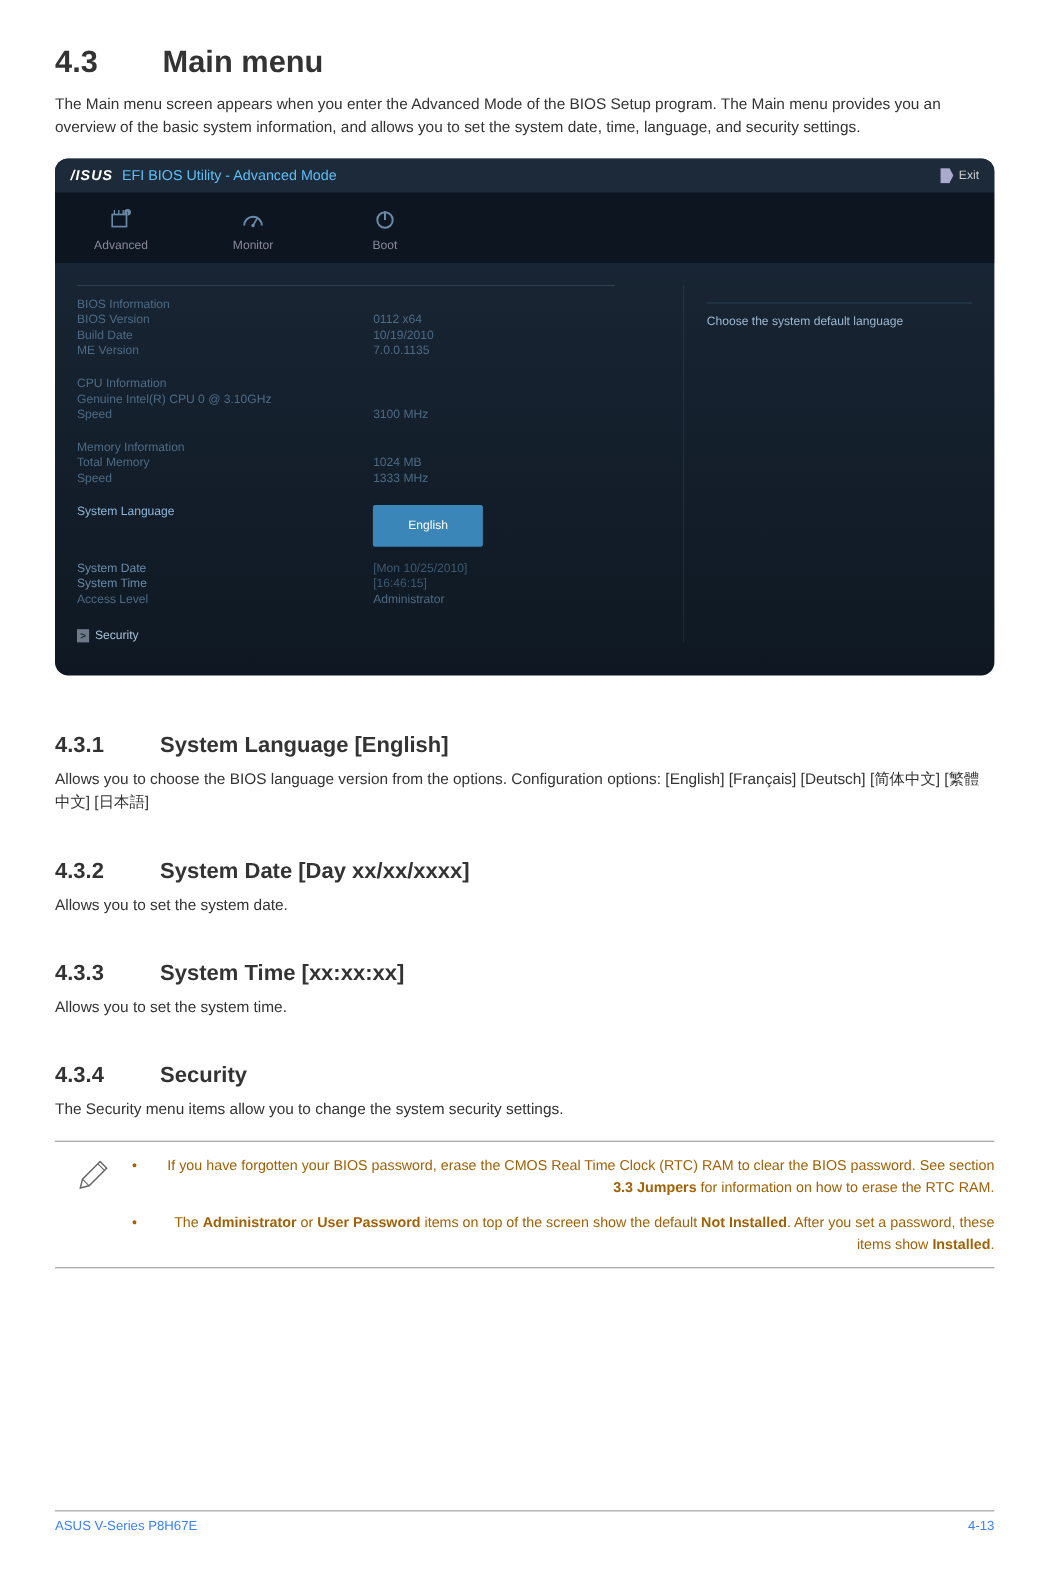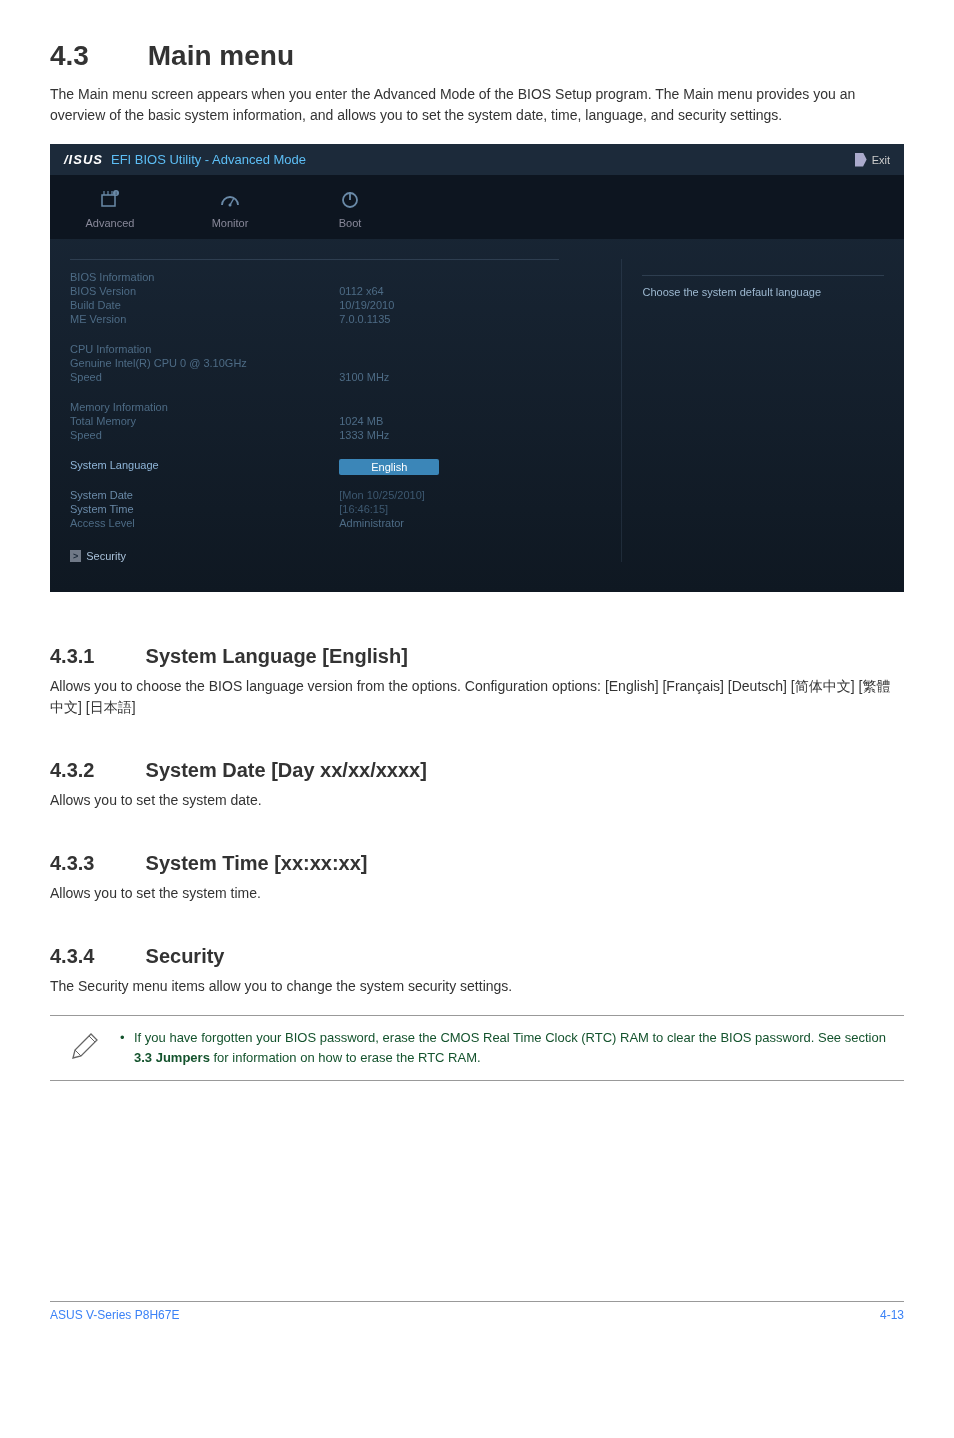--- a/index.html
+++ b/index.html
@@ -25,21 +25,21 @@
       width: 90px;
     }
     .body-text {
       font-size: 14px;
       line-height: 1.5;
       color: #333;
       margin-bottom: 18px;
     }
     .bios-container {
       background: linear-gradient(to bottom, #1a2838, #0f1822);
-      border-radius: 0;
+      border-radius: 12px;
       overflow: hidden;
       margin-bottom: 30px;
       font-size: 11px;
     }
     .bios-topbar {
       display: flex;
       align-items: center;
       justify-content: space-between;
       padding: 8px 14px;
       background: #1c2a3a;
@@ -134,21 +134,21 @@
     .info-row .value {
       flex: 0 0 45%;
       text-align: left;
     }
     .highlight-row {
       color: #fff;
     }
     .lang-value {
       background: #3b86b8;
       color: #fff;
-      padding: 2px 14px;
+      padding: 13px 14px;
       border-radius: 2px;
       display: inline-block;
       min-width: 100px;
       text-align: center;
     }
     .dim-value {
       color: #3d5870;
     }
     .security-row {
       display: inline-flex;
@@ -185,22 +185,23 @@
       border-bottom: 1px solid #999;
       padding: 12px 0;
     }
     .note-icon {
       flex: 0 0 70px;
       text-align: center;
     }
     .note-list {
       flex: 1;
       font-size: 13px;
-      color: #14532d;
+      color: #a16207;
       line-height: 1.5;
+      text-align: right;
     }
     .note-list .item {
       margin-bottom: 12px;
       position: relative;
       padding-left: 14px;
     }
     .note-list .item:last-child {
       margin-bottom: 0;
     }
     .note-list .item::before {
@@ -394,19 +395,22 @@
     <svg width="36" height="36" viewBox="0 0 36 36">
       <path d="M 6 30 L 8 22 L 24 6 L 30 12 L 14 28 L 6 30 Z" fill="none" stroke="#666" stroke-width="1.3"></path>
       <line x1="8" y1="22" x2="14" y2="28" stroke="#666" stroke-width="1"></line>
       <line x1="22" y1="8" x2="28" y2="14" stroke="#666" stroke-width="1"></line>
     </svg>
   </div>
   <div class="note-list">
     <div class="item">
       <span>If you have forgotten your BIOS password, erase the CMOS Real Time Clock (RTC) RAM to clear the BIOS password. See section </span><b>3.3 Jumpers</b><span> for information on how to erase the RTC RAM.</span>
     </div>
+    <div class="item">
+      <span>The </span><b>Administrator</b><span> or </span><b>User Password</b><span> items on top of the screen show the default </span><b>Not Installed</b><span>. After you set a password, these items show </span><b>Installed</b><span>.</span>
+    </div>
   </div>
 </div>
 
 <div class="footer">
   <span>ASUS V-Series P8H67E</span>
   <span>4-13</span>
 </div>
 
 </body></html>

